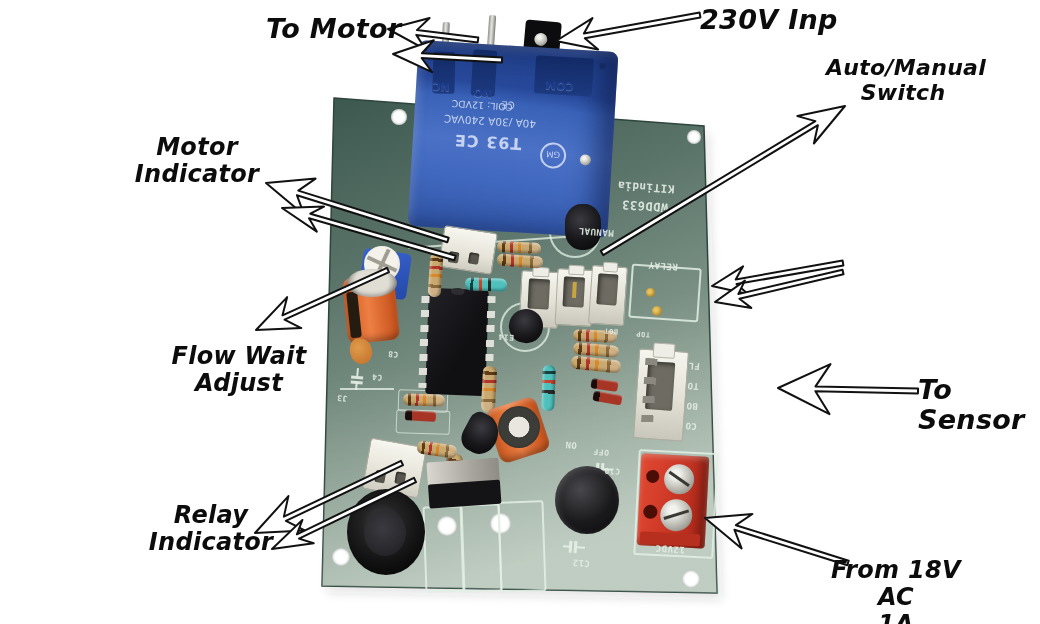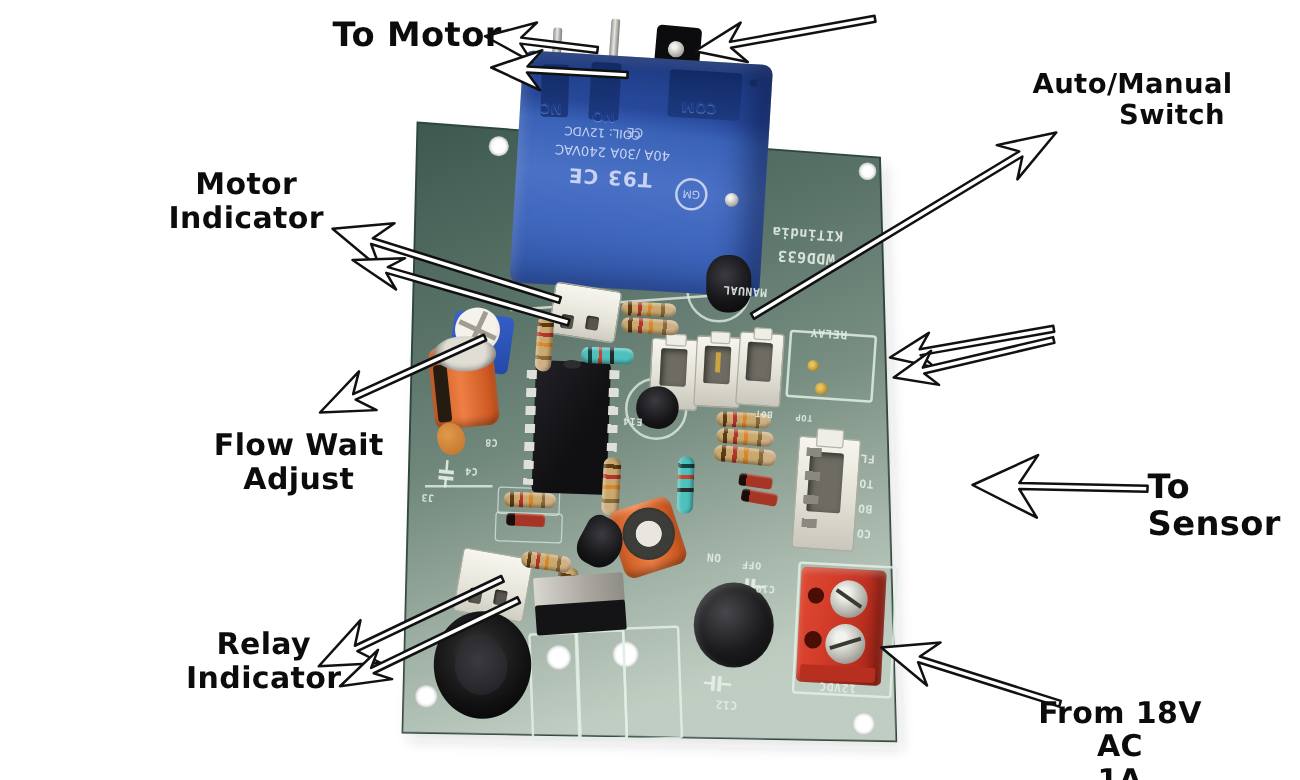--- a/index.html
+++ b/index.html
@@ -8,24 +8,24 @@
   .stage svg{position:absolute;left:0;top:0;}
   #board-svg{z-index:1;}
   #components{position:absolute;left:0;top:0;width:1040px;height:624px;z-index:10;}
   #components div{position:absolute;}
   #silk-texts{position:absolute;left:0;top:0;width:1040px;height:624px;z-index:15;pointer-events:none;}
   .silk-text{position:absolute;transform:translate(-50%,-50%) rotate(184deg);
              color:#e2ece3;font-family:"DejaVu Sans Mono",monospace;font-weight:bold;
              opacity:.92;letter-spacing:.5px;white-space:nowrap;}
   #arrows-svg{z-index:40;pointer-events:none;}
   .callout{position:absolute;z-index:50;color:#0c0c0c;font-weight:bold;
-           white-space:pre-line;letter-spacing:.3px;line-height:1.12;}
+           white-space:pre-line;letter-spacing:.3px;line-height:1.12;font-style:italic;}
   .c-to-motor{left:266px;top:14px;font-size:27px;}
   .c-v230{left:700px;top:5px;font-size:27px;}
-  .c-auto-manual{left:826px;top:56px;width:154px;font-size:22px;text-align:right;}
+  .c-auto-manual{left:826px;top:56px;width:154px;font-size:22px;text-align:center;}
   .c-motor-ind{left:126px;top:134px;width:142px;font-size:24px;text-align:center;}
   .c-ext-relay{left:845px;top:252px;font-size:24px;}
   .c-flow-wait{left:160px;top:343px;width:158px;font-size:24px;text-align:center;}
   .c-to-sensor{left:918px;top:375px;font-size:27px;}
   .c-sensor-pins{left:690px;top:370px;width:62px;font-size:13px;text-align:center;line-height:1.08;}
   .c-power-ind{left:140px;top:502px;width:142px;font-size:24px;text-align:center;}
   .c-from18v{left:820px;top:557px;width:152px;font-size:24px;text-align:center;}
 
   
   .hole{background:#fff;border-radius:50%;box-shadow:inset 0 0 3px rgba(30,50,40,.55);}
@@ -259,20 +259,21 @@
       <polygon points="256.0,330.0 301.3,328.1 284.5,319.7 389.0,272.2 387.0,267.8 282.5,315.3 287.2,297.1" fill="#ffffff" stroke="#111111" stroke-width="2" stroke-linejoin="round"></polygon>
       <polygon points="712.0,286.0 747.9,293.9 736.5,284.1 843.4,265.4 842.6,260.6 735.7,279.4 743.1,266.3" fill="#ffffff" stroke="#111111" stroke-width="2" stroke-linejoin="round"></polygon>
       <polygon points="715.0,302.0 751.3,307.9 739.4,298.8 843.5,274.3 842.5,269.7 738.3,294.1 744.9,280.6" fill="#ffffff" stroke="#111111" stroke-width="2" stroke-linejoin="round"></polygon>
       <polygon points="778.0,388.0 829.5,414.1 815.4,391.2 917.9,393.4 918.1,388.6 815.5,386.4 830.5,364.1" fill="#ffffff" stroke="#111111" stroke-width="2" stroke-linejoin="round"></polygon>
       <polygon points="255.0,533.0 304.7,530.4 285.9,520.9 403.0,465.2 401.0,460.8 283.9,516.6 288.4,496.1" fill="#ffffff" stroke="#111111" stroke-width="2" stroke-linejoin="round"></polygon>
       <polygon points="272.0,549.0 313.7,543.3 299.0,538.6 416.0,482.2 414.0,477.8 296.9,534.3 302.4,519.9" fill="#ffffff" stroke="#111111" stroke-width="2" stroke-linejoin="round"></polygon>
       <polygon points="705.0,518.0 741.6,548.4 734.5,529.8 847.3,565.3 848.7,560.7 735.9,525.2 752.4,514.0" fill="#ffffff" stroke="#111111" stroke-width="2" stroke-linejoin="round"></polygon>
     </svg>
 
   <div class="callout c-to-motor">To Motor</div>
+  <div class="callout c-v230">230V Inp</div>
   <div class="callout c-auto-manual">Auto/Manual
 Switch</div>
   <div class="callout c-motor-ind">Motor
 Indicator</div>
   <div class="callout c-flow-wait">Flow Wait
 Adjust</div>
   <div class="callout c-to-sensor">To Sensor</div>
   <div class="callout c-power-ind">Relay
 Indicator</div>
   <div class="callout c-from18v">From 18V AC

